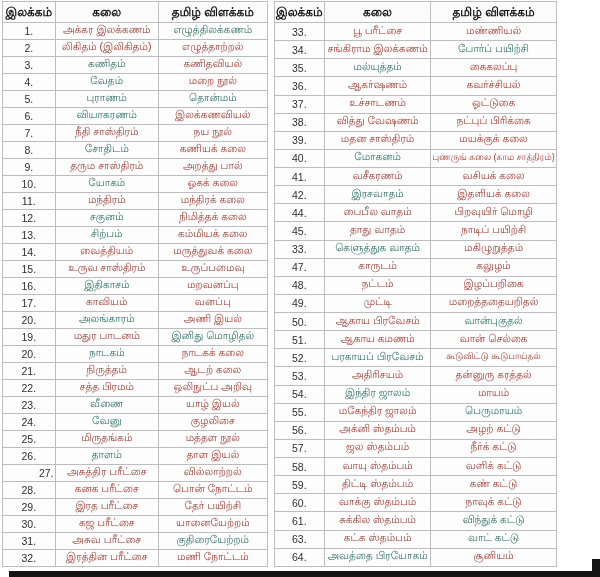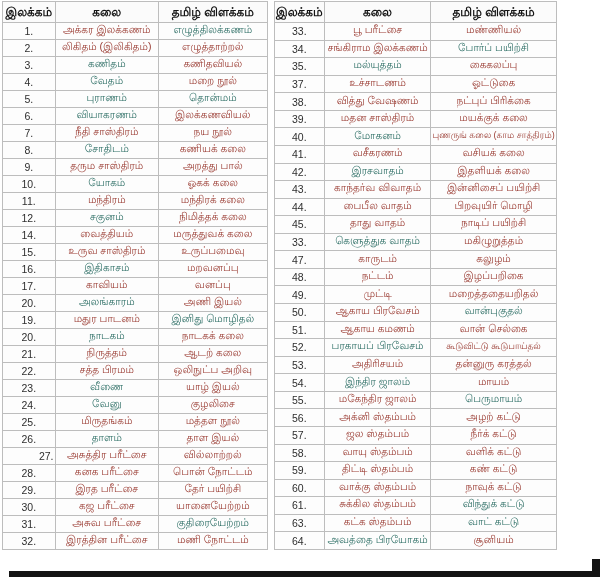--- a/index.html
+++ b/index.html
@@ -103,20 +103,25 @@
           <td class="num" style="color: rgb(46, 46, 46);">11.</td>
           <td class="kalai"><span style="color: rgb(154, 59, 50);">மந்திரம்</span></td>
           <td class="vilakkam"><span style="color: rgb(154, 59, 50);">மந்திரக் கலை</span></td>
         </tr>
         <tr>
           <td class="num" style="color: rgb(46, 46, 46);">12.</td>
           <td class="kalai"><span style="color: rgb(46, 111, 102);">சகுனம்</span></td>
           <td class="vilakkam"><span style="color: rgb(154, 59, 50);">நிமித்தக் கலை</span></td>
         </tr>
         <tr>
+          <td class="num" style="color: rgb(46, 46, 46);">13.</td>
+          <td class="kalai"><span style="color: rgb(46, 111, 102);">சிற்பம்</span></td>
+          <td class="vilakkam"><span style="color: rgb(154, 59, 50);">கம்மியக் கலை</span></td>
+        </tr>
+        <tr>
           <td class="num" style="color: rgb(46, 46, 46);">14.</td>
           <td class="kalai"><span style="color: rgb(154, 59, 50);">வைத்தியம்</span></td>
           <td class="vilakkam"><span style="color: rgb(154, 59, 50);">மருத்துவக் கலை</span></td>
         </tr>
         <tr>
           <td class="num" style="color: rgb(46, 46, 46);">15.</td>
           <td class="kalai"><span style="color: rgb(154, 59, 50);">உருவ சாஸ்திரம்</span></td>
           <td class="vilakkam"><span style="color: rgb(154, 59, 50);">உருப்பமைவு</span></td>
         </tr>
         <tr>
@@ -230,20 +235,25 @@
           <td class="num" style="color: rgb(46, 46, 46);">34.</td>
           <td class="kalai"><span style="color: rgb(154, 59, 50);">சங்கிராம இலக்கணம்</span></td>
           <td class="vilakkam"><span style="color: rgb(46, 111, 102);">போர்ப் பயிற்சி</span></td>
         </tr>
         <tr>
           <td class="num" style="color: rgb(46, 46, 46);">35.</td>
           <td class="kalai"><span style="color: rgb(46, 111, 102);">மல்யுத்தம்</span></td>
           <td class="vilakkam"><span style="color: rgb(154, 59, 50);">கைகலப்பு</span></td>
         </tr>
         <tr>
+          <td class="num" style="color: rgb(46, 46, 46);">36.</td>
+          <td class="kalai"><span style="color: rgb(154, 59, 50);">ஆகர்ஷணம்</span></td>
+          <td class="vilakkam"><span style="color: rgb(154, 59, 50);">கவர்ச்சியல்</span></td>
+        </tr>
+        <tr>
           <td class="num" style="color: rgb(46, 46, 46);">37.</td>
           <td class="kalai"><span style="color: rgb(154, 59, 50);">உச்சாடணம்</span></td>
           <td class="vilakkam"><span style="color: rgb(154, 59, 50);">ஓட்டுகை</span></td>
         </tr>
         <tr>
           <td class="num" style="color: rgb(46, 46, 46);">38.</td>
           <td class="kalai"><span style="color: rgb(154, 59, 50);">வித்து வேஷணம்</span></td>
           <td class="vilakkam"><span style="color: rgb(154, 59, 50);">நட்புப் பிரிக்கை</span></td>
         </tr>
         <tr>
@@ -260,25 +270,20 @@
           <td class="num" style="color: rgb(46, 46, 46);">41.</td>
           <td class="kalai"><span style="color: rgb(154, 59, 50);">வசீகரணம்</span></td>
           <td class="vilakkam"><span style="color: rgb(154, 59, 50);">வசியக் கலை</span></td>
         </tr>
         <tr>
           <td class="num" style="color: rgb(46, 46, 46);">42.</td>
           <td class="kalai"><span style="color: rgb(46, 111, 102);">இரசவாதம்</span></td>
           <td class="vilakkam"><span style="color: rgb(154, 59, 50);">இதளியக் கலை</span></td>
         </tr>
         <tr>
-          <td class="num" style="color: rgb(46, 46, 46);">43.</td>
-          <td class="kalai"><span style="color: rgb(154, 59, 50);">காந்தர்வ விவாதம்</span></td>
-          <td class="vilakkam"><span style="color: rgb(154, 59, 50);">இன்னிசைப் பயிற்சி</span></td>
-        </tr>
-        <tr>
           <td class="num" style="color: rgb(46, 46, 46);">44.</td>
           <td class="kalai"><span style="color: rgb(154, 59, 50);">பைபீல வாதம்</span></td>
           <td class="vilakkam"><span style="color: rgb(154, 59, 50);">பிறவுயிர் மொழி</span></td>
         </tr>
         <tr>
           <td class="num" style="color: rgb(46, 46, 46);">45.</td>
           <td class="kalai"><span style="color: rgb(154, 59, 50);">தாது வாதம்</span></td>
           <td class="vilakkam"><span style="color: rgb(154, 59, 50);">நாடிப் பயிற்சி</span></td>
         </tr>
         <tr>

